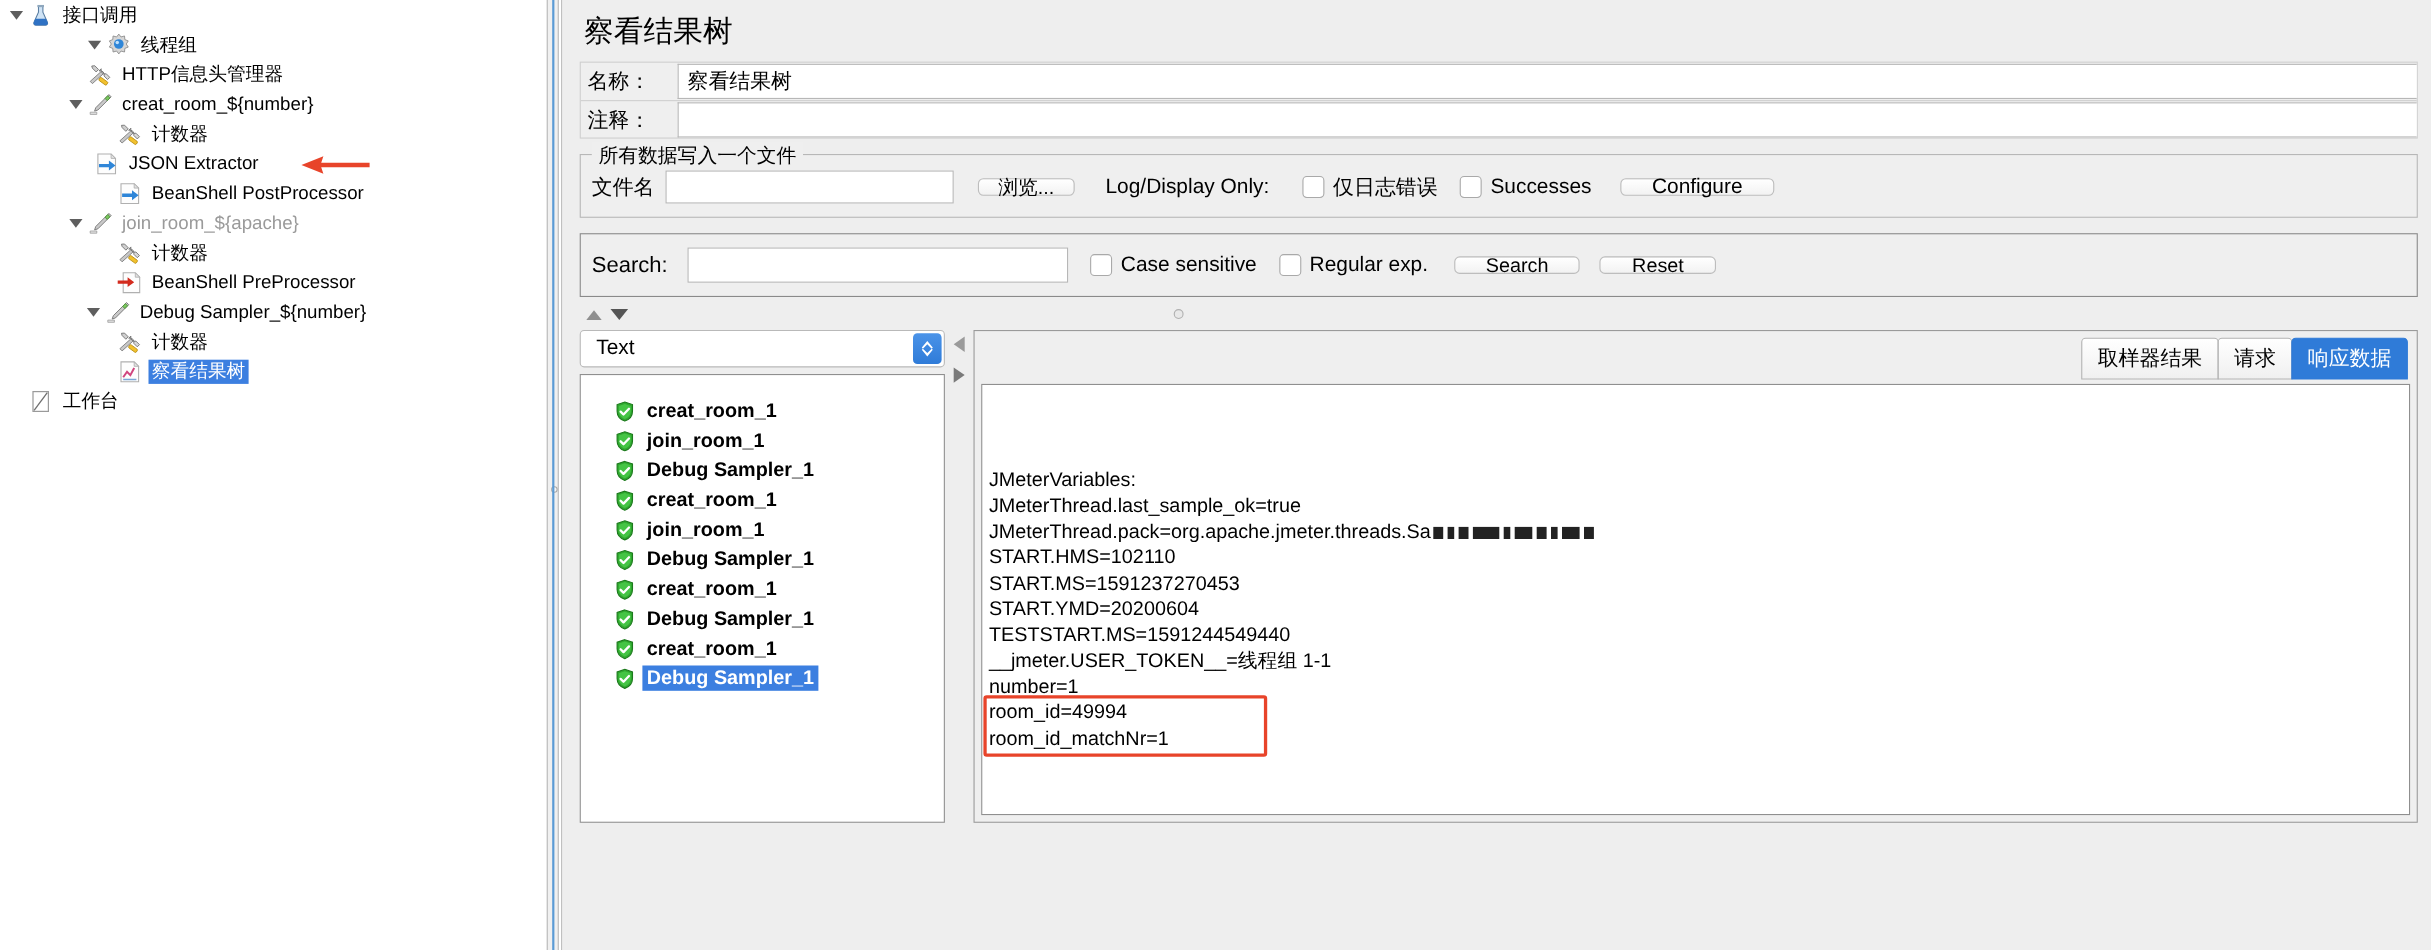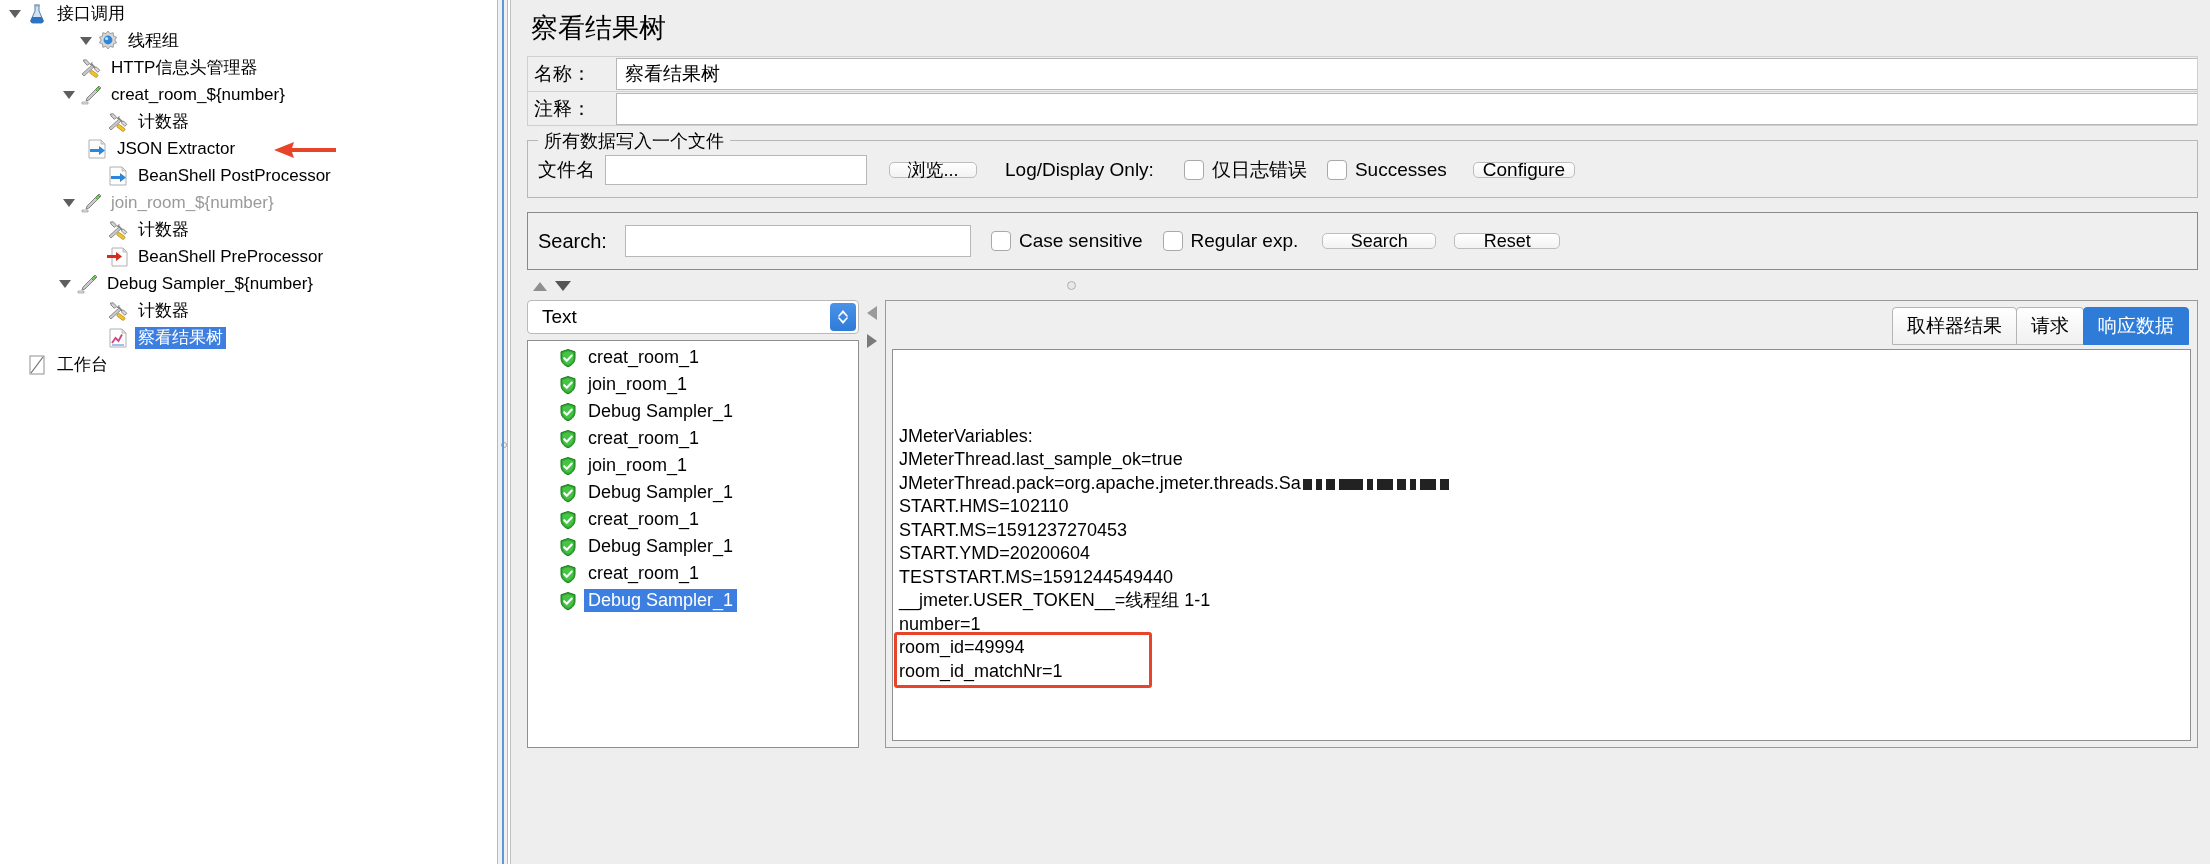--- a/index.html
+++ b/index.html
@@ -197,21 +197,22 @@
     align-items:center; justify-content:center;
     color:#fff;
   }
   .combo .spin svg { display:block; }
 
   .result-list {
     flex:1;
     background:#ffffff;
     border:1px solid #8f8f8f;
     overflow:hidden;
-    padding-top:3px;
+    padding-top:19px;
+    font-weight:bold;
   }
   .res-item {
     display:flex; align-items:center;
     height:27px;
     padding-left:30px;
     font-size:18px; color:#000;
   }
   .res-item .shield { width:26px; min-width:26px; display:flex; align-items:center; }
   .res-item .rlbl { padding:1px 4px; }
   .res-item .rlbl.selected { background:#3c7fe0; color:#ffffff; }
@@ -385,21 +386,21 @@
           <path d="M1 2h12L7 10z" fill="#5e5e5e"></path>
         </svg>
       </span>
       <span class="ico">
         <svg width="24" height="22" viewBox="0 0 24 22">
           <path d="M20 2l2 2-12 12-3 1 1-3z" fill="#c9c9c9" stroke="#7d7d7d" stroke-width=".9"></path>
           <path d="M16.5 5.5l2 2L21 5l-2-2z" fill="#7ac85f" stroke="#4b8d36" stroke-width=".8"></path>
           <path d="M3 18h6v2H3z" fill="#e2e2e2" stroke="#9a9a9a" stroke-width=".7"></path>
         </svg>
       </span>
-      <span class="lbl">join_room_${number}</span>
+      <span class="lbl">join_room_${apache}</span>
     </div>
     <div class="tree-row" style="padding-left: 87px;">
       <span class="twisty"></span>
       <span class="ico">
         <svg width="24" height="22" viewBox="0 0 24 22">
           <path d="M3 17l10-9 2 2-10 9z" fill="#c8c8c8" stroke="#7a7a7a" stroke-width=".8"></path>
           <path d="M13 5.5a3.6 3.6 0 0 0 4.6 4.6l3.2 3.2-2 2-3.2-3.2A3.6 3.6 0 0 0 11 7.5z" fill="#d9d9d9" stroke="#6f6f6f" stroke-width=".8"></path>
           <path d="M5 5l3.4 3.4 2.2-2.2L7.2 2.8 4.4 3z" fill="#cfcfcf" stroke="#6f6f6f" stroke-width=".8"></path>
           <rect x="12.5" y="13" width="8.5" height="3.4" rx="1" transform="rotate(36 12.5 13)" fill="#f2c12e" stroke="#b58a12" stroke-width=".7"></rect>
         </svg>
@@ -410,21 +411,21 @@
       <span class="twisty"></span>
       <span class="ico">
         <svg width="24" height="22" viewBox="0 0 24 22">
           <path d="M6 2h11l4 4v14H6z" fill="#fdfdfd" stroke="#b0b0b0" stroke-width="1"></path>
           <path d="M17 2l4 4h-4z" fill="#e2e2e2" stroke="#b0b0b0" stroke-width=".8"></path>
           <path d="M1 9h9V6l6 4.5L10 15v-3H1z" fill="#d32b1e"></path>
         </svg>
       </span>
       <span class="lbl">BeanShell PreProcessor</span>
     </div>
-    <div class="tree-row" style="padding-left: 56px;">
+    <div class="tree-row" style="padding-left: 76px;">
       <span class="twisty">
         <svg width="14" height="12" viewBox="0 0 14 12">
           <path d="M1 2h12L7 10z" fill="#5e5e5e"></path>
         </svg>
       </span>
       <span class="ico">
         <svg width="24" height="22" viewBox="0 0 24 22">
           <path d="M20 2l2 2-12 12-3 1 1-3z" fill="#c9c9c9" stroke="#7d7d7d" stroke-width=".9"></path>
           <path d="M16.5 5.5l2 2L21 5l-2-2z" fill="#7ac85f" stroke="#4b8d36" stroke-width=".8"></path>
           <path d="M3 18h6v2H3z" fill="#e2e2e2" stroke="#9a9a9a" stroke-width=".7"></path>
@@ -500,21 +501,21 @@
       <div class="btn" style="margin-left:22px;width:88px;">浏览...</div>
       <div class="gb-label" style="margin-left:28px">Log/Display Only:</div>
       <span class="chk-wrap">
         <span class="chk"></span>
         <span class="chk-label">仅日志错误</span>
       </span>
       <span class="chk-wrap">
         <span class="chk"></span>
         <span class="chk-label">Successes</span>
       </span>
-      <div class="btn" style="margin-left:26px;font-size:19px;padding:0 9px;">Configure</div>
+      <div class="btn" style="margin-left:26px;font-size:19px;padding:0 28px;">Configure</div>
     </div>
   </div>
 
   <div class="searchbox">
     <div class="search-row">
       <div class="gb-label" style="font-size:20px">Search:</div>
       <div class="txt-input" style="width:346px;height:32px;margin-left:8px;"></div>
       <span class="chk-wrap">
         <span class="chk"></span>
         <span class="chk-label">Case sensitive</span>

